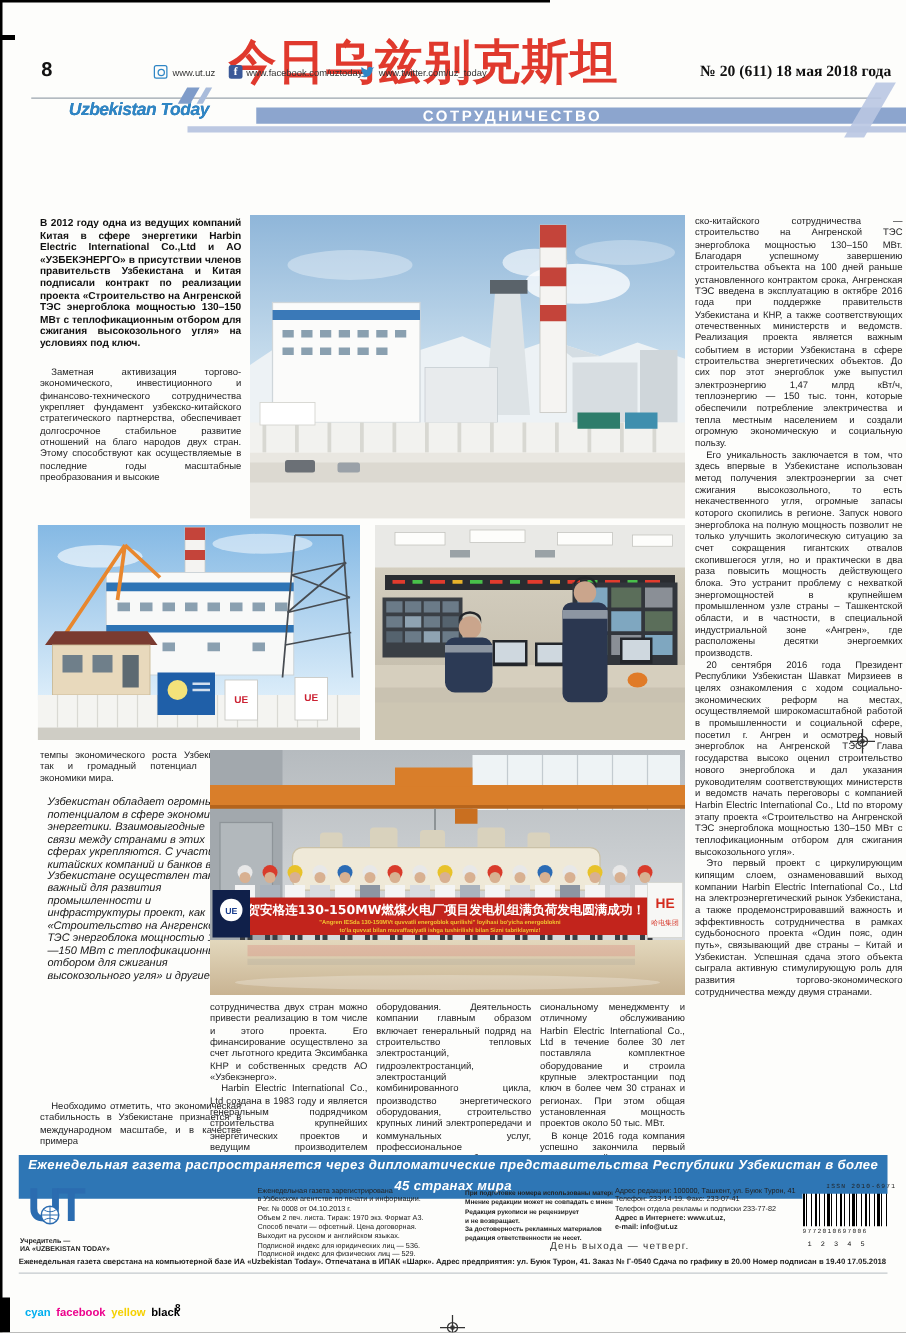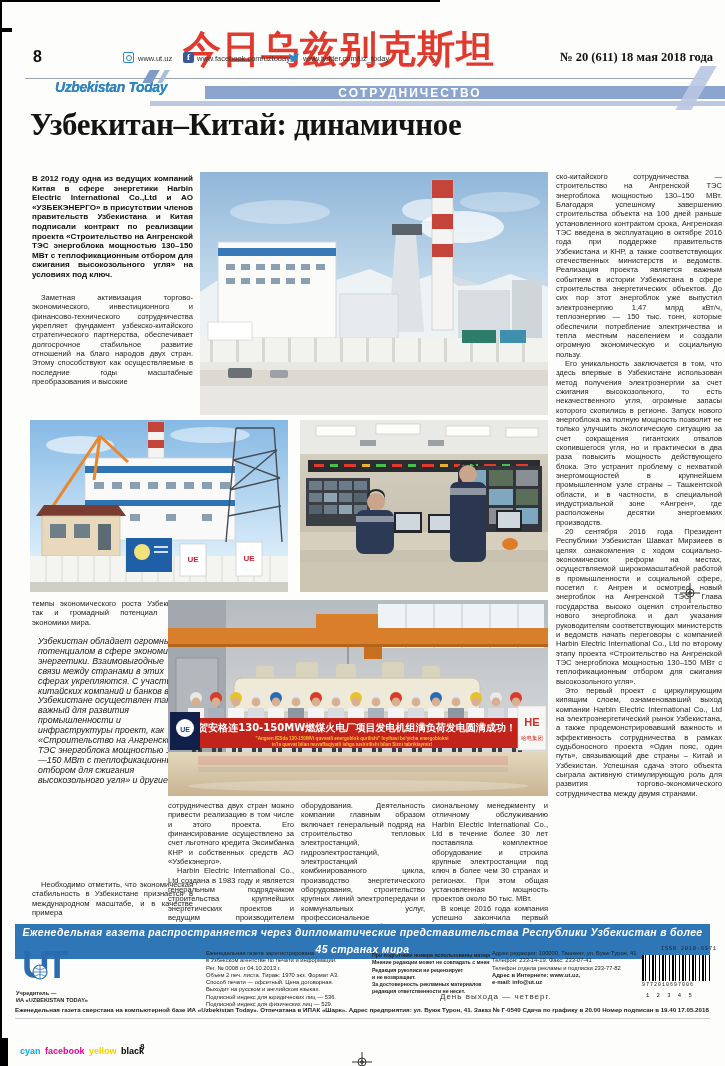--- a/index.html
+++ b/index.html
@@ -87,21 +87,20 @@
   <div class="abs hrule" style="left:25px;top:78px;width:680px;"></div>
   <div class="abs slash" style="left:146px;top:70px;width:10px;height:13px;background:#7f9cc9;"></div>
   <div class="abs slash" style="left:161px;top:70px;width:5px;height:13px;background:#a9bcdb;"></div>
 
   <div class="abs band" style="left:205px;top:86px;width:520px;height:13px;"></div>
   <div class="abs band-word" style="left:205px;top:86px;width:410px;">СОТРУДНИЧЕСТВО</div>
   <div class="abs subband" style="left:150px;top:101px;width:575px;height:5px;"></div>
   <div class="abs slash" style="left:688px;top:66px;width:16px;height:44px;background:#b9c7e2;opacity:.9"></div>
 
   <div class="abs headline" style="left:30px;top:108px;width:690px;">
-    <div>Узбекитан–Китай: динамичное</div>
   </div>
 
   <div class="abs lead" style="left:32px;top:174px;width:161px;">В 2012 году одна из ведущих компаний Китая в сфере энергетики Harbin Electric International Co.,Ltd и АО «УЗБЕКЭНЕРГО» в присутствии членов правительств Узбекистана и Китая подписали контракт по реализации проекта «Строительство на Ангренской ТЭС энергоблока мощностью 130–150 МВт с теплофикационным отбором для сжигания высокозольного угля» на условиях под ключ.</div>
   <div class="abs bt ind" style="left:32px;top:293px;width:161px;">Заметная активизация торгово-экономического, инвестиционного и финансово-технического сотрудничества укрепляет фундамент узбекско-китайского стратегического партнерства, обеспечивает долгосрочное стабильное развитие отношений на благо народов двух стран. Этому способствуют как осуществляемые в последние годы масштабные преобразования и высокие</div>
   <div class="abs bt" style="left:32px;top:599px;width:161px;">темпы экономического роста Узбекистана, так и громадный потенциал второй экономики мира.</div>
   <div class="abs quote" style="left:38px;top:637px;width:150px;">Узбекистан обладает огромным потенциалом в сфере экономики и энергетики. Взаимовыгодные связи между странами в этих сферах укрепляются. С участием китайских компаний и банков в Узбекистане осуществлен такой важный для развития промышленности и инфраструктуры проект, как «Строительство на Ангренской ТЭС энергоблока мощностью 130—150 МВт с теплофикационным отбором для сжигания высокозольного угля» и другие.</div>
   <div class="abs bt ind" style="left:32px;top:880px;width:161px;">Необходимо отметить, что экономическая стабильность в Узбекистане признается в международном масштабе, и в качестве примера</div>
 
   <div class="abs photo-frame" style="left:200px;top:172px;width:348px;height:243px;">
     <svg width="348" height="243" viewBox="0 0 348 243">

